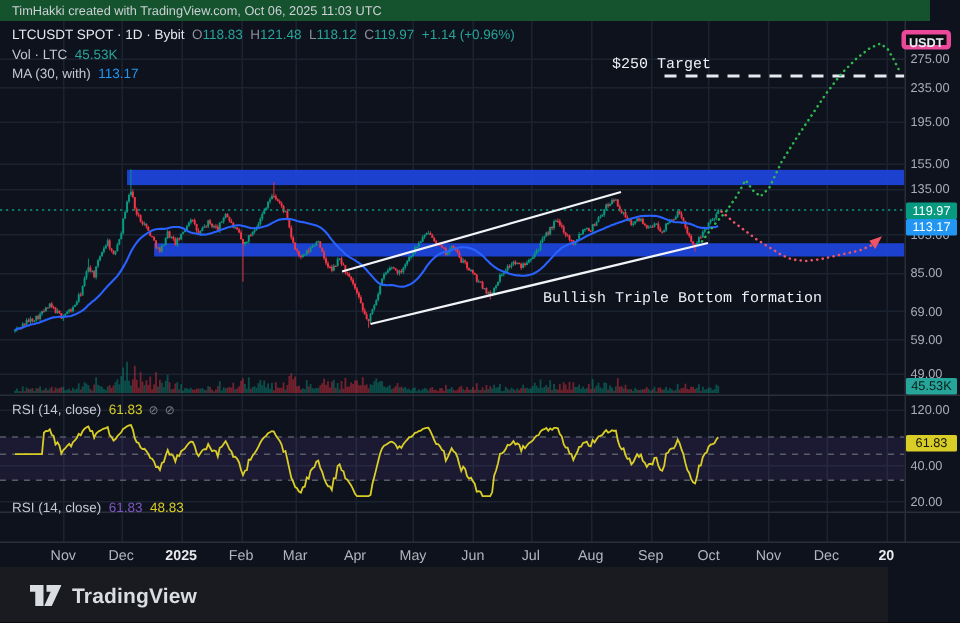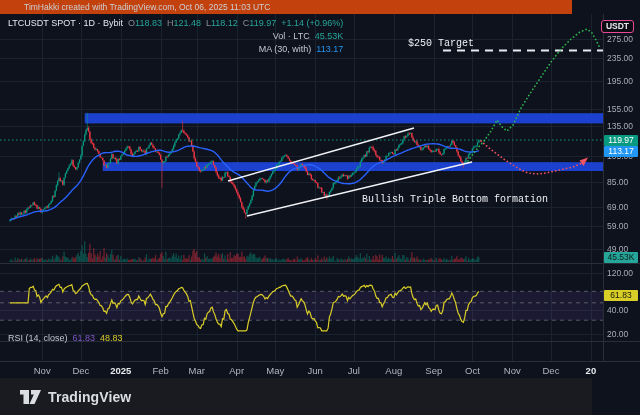--- a/index.html
+++ b/index.html
@@ -1,38 +1,38 @@
 <!DOCTYPE html>
 <html style="--bg: #0e121d; --yellow: #d9cd27; --legval: #26a69a; --c-up: #089981;"><head>
 <meta charset="utf-8">
 <style>
   html,body{margin:0;padding:0;width:640px;height:415px;overflow:hidden;background:#000;
     font-family:"Liberation Sans",sans-serif;}
   .stage{position:relative;width:640px;height:415px;background:var(--bg,#0e121d);}
   svg#chart-svg{position:absolute;left:0;top:0;z-index:0;}
-  .topbar{position:absolute;left:0;top:0;width:572px;height:14px;background:#c2410c;z-index:5;
-    color:#cdd0d6;font-size:8.5px;line-height:14px;padding-left:24px;box-sizing:border-box;white-space:nowrap;}
-  .legend{position:absolute;left:8px;top:17px;z-index:4;font-size:9px;line-height:13px;white-space:nowrap;text-align:right;}
+  .topbar{position:absolute;left:0;top:0;width:620px;height:14px;background:#14532d;z-index:5;
+    color:#cdd0d6;font-size:8.5px;line-height:14px;padding-left:8px;box-sizing:border-box;white-space:nowrap;}
+  .legend{position:absolute;left:8px;top:17px;z-index:4;font-size:9px;line-height:13px;white-space:nowrap;}
   .legend .row{height:13px;}
   .legend .ttl{color:#e4e7ee;}
   .legend .k{color:#8a8e99;margin-left:5px;}
   .legend .v{color:var(--legval,#26a69a);}
   .legend .chg{color:var(--legval,#26a69a);margin-left:5px;}
   .legend .lbl{color:#c3c7d0;}
   .legend .blue{color:#2196f3;margin-left:5px;}
   .legend .teal{color:var(--legval,#26a69a);margin-left:5px;}
   .rsi-legend{position:absolute;left:8px;z-index:4;font-size:9px;white-space:nowrap;color:#c3c7d0;}
   .rsi-legend .yellow{color:var(--yellow,#d9cd27);margin-left:5px;}
   .rsi-legend .purple{color:#7e57c2;margin-left:5px;}
   .rsi-legend .eye{color:#787b86;margin-left:4px;font-size:8px;cursor:pointer;}
   .annot{position:absolute;z-index:4;color:#eef1f5;font-size:10px;white-space:nowrap;font-family:Liberation Mono, monospace;}
   #target-annot{left:408px;top:38px;}
   #pattern-annot{left:362px;top:194px;text-align:right;}
   .usdt-btn{position:absolute;left:601px;top:20px;width:33px;height:13px;z-index:6;
-    background:#0b0d12;border:1px solid #ec4899;border-radius:3px;color:#e6e9ef;
+    background:#0b0d12;border:3px solid #ec4899;border-radius:3px;color:#e6e9ef;
     font-size:8.5px;font-weight:bold;line-height:11px;text-align:center;padding:0;cursor:pointer;
     font-family:"Liberation Sans",sans-serif;}
   .plabel{position:absolute;left:604px;width:34px;height:11px;z-index:6;font-size:8.5px;
     line-height:11px;text-align:center;border-radius:1px;}
   .plabel.green{background:var(--c-up,#089981);color:#fff;}
   .plabel.blue{background:#2196f3;color:#fff;}
   .plabel.teal{background:#26a69a;color:#0b1a17;}
   .plabel.yell{background:var(--yellow,#d9cd27);color:#16170b;}
   .bottombar{position:absolute;left:0;top:378px;width:592px;height:37px;background:#191b20;z-index:5;
     display:flex;align-items:center;padding-left:20px;box-sizing:border-box;}
@@ -1252,20 +1252,23 @@
       <span class="ttl">LTCUSDT SPOT · 1D · Bybit</span><span class="k">O</span><span class="v">118.83</span><span class="k">H</span><span class="v">121.48</span><span class="k">L</span><span class="v">118.12</span><span class="k">C</span><span class="v">119.97</span><span class="chg">+1.14 (+0.96%)</span>
     </div>
     <div class="row">
       <span class="lbl">Vol · LTC</span><span class="teal">45.53K</span>
     </div>
     <div class="row">
       <span class="lbl">MA (30, with)</span><span class="blue">113.17</span>
     </div>
   </div>
 
+  <div class="rsi-legend" style="top:268px">
+    <span>RSI (14, close)</span><span class="yellow">61.83</span><span class="eye">⊘</span><span class="eye">⊘</span>
+  </div>
 
   <div class="rsi-legend" style="top:333px">
     <span>RSI (14, close)</span><span class="purple">61.83</span><span class="yellow">48.83</span>
   </div>
 
   <div class="annot" id="target-annot">$250 Target</div>
   <div class="annot" id="pattern-annot">Bullish Triple Bottom formation</div>
 
   <button class="usdt-btn">USDT</button>
 

